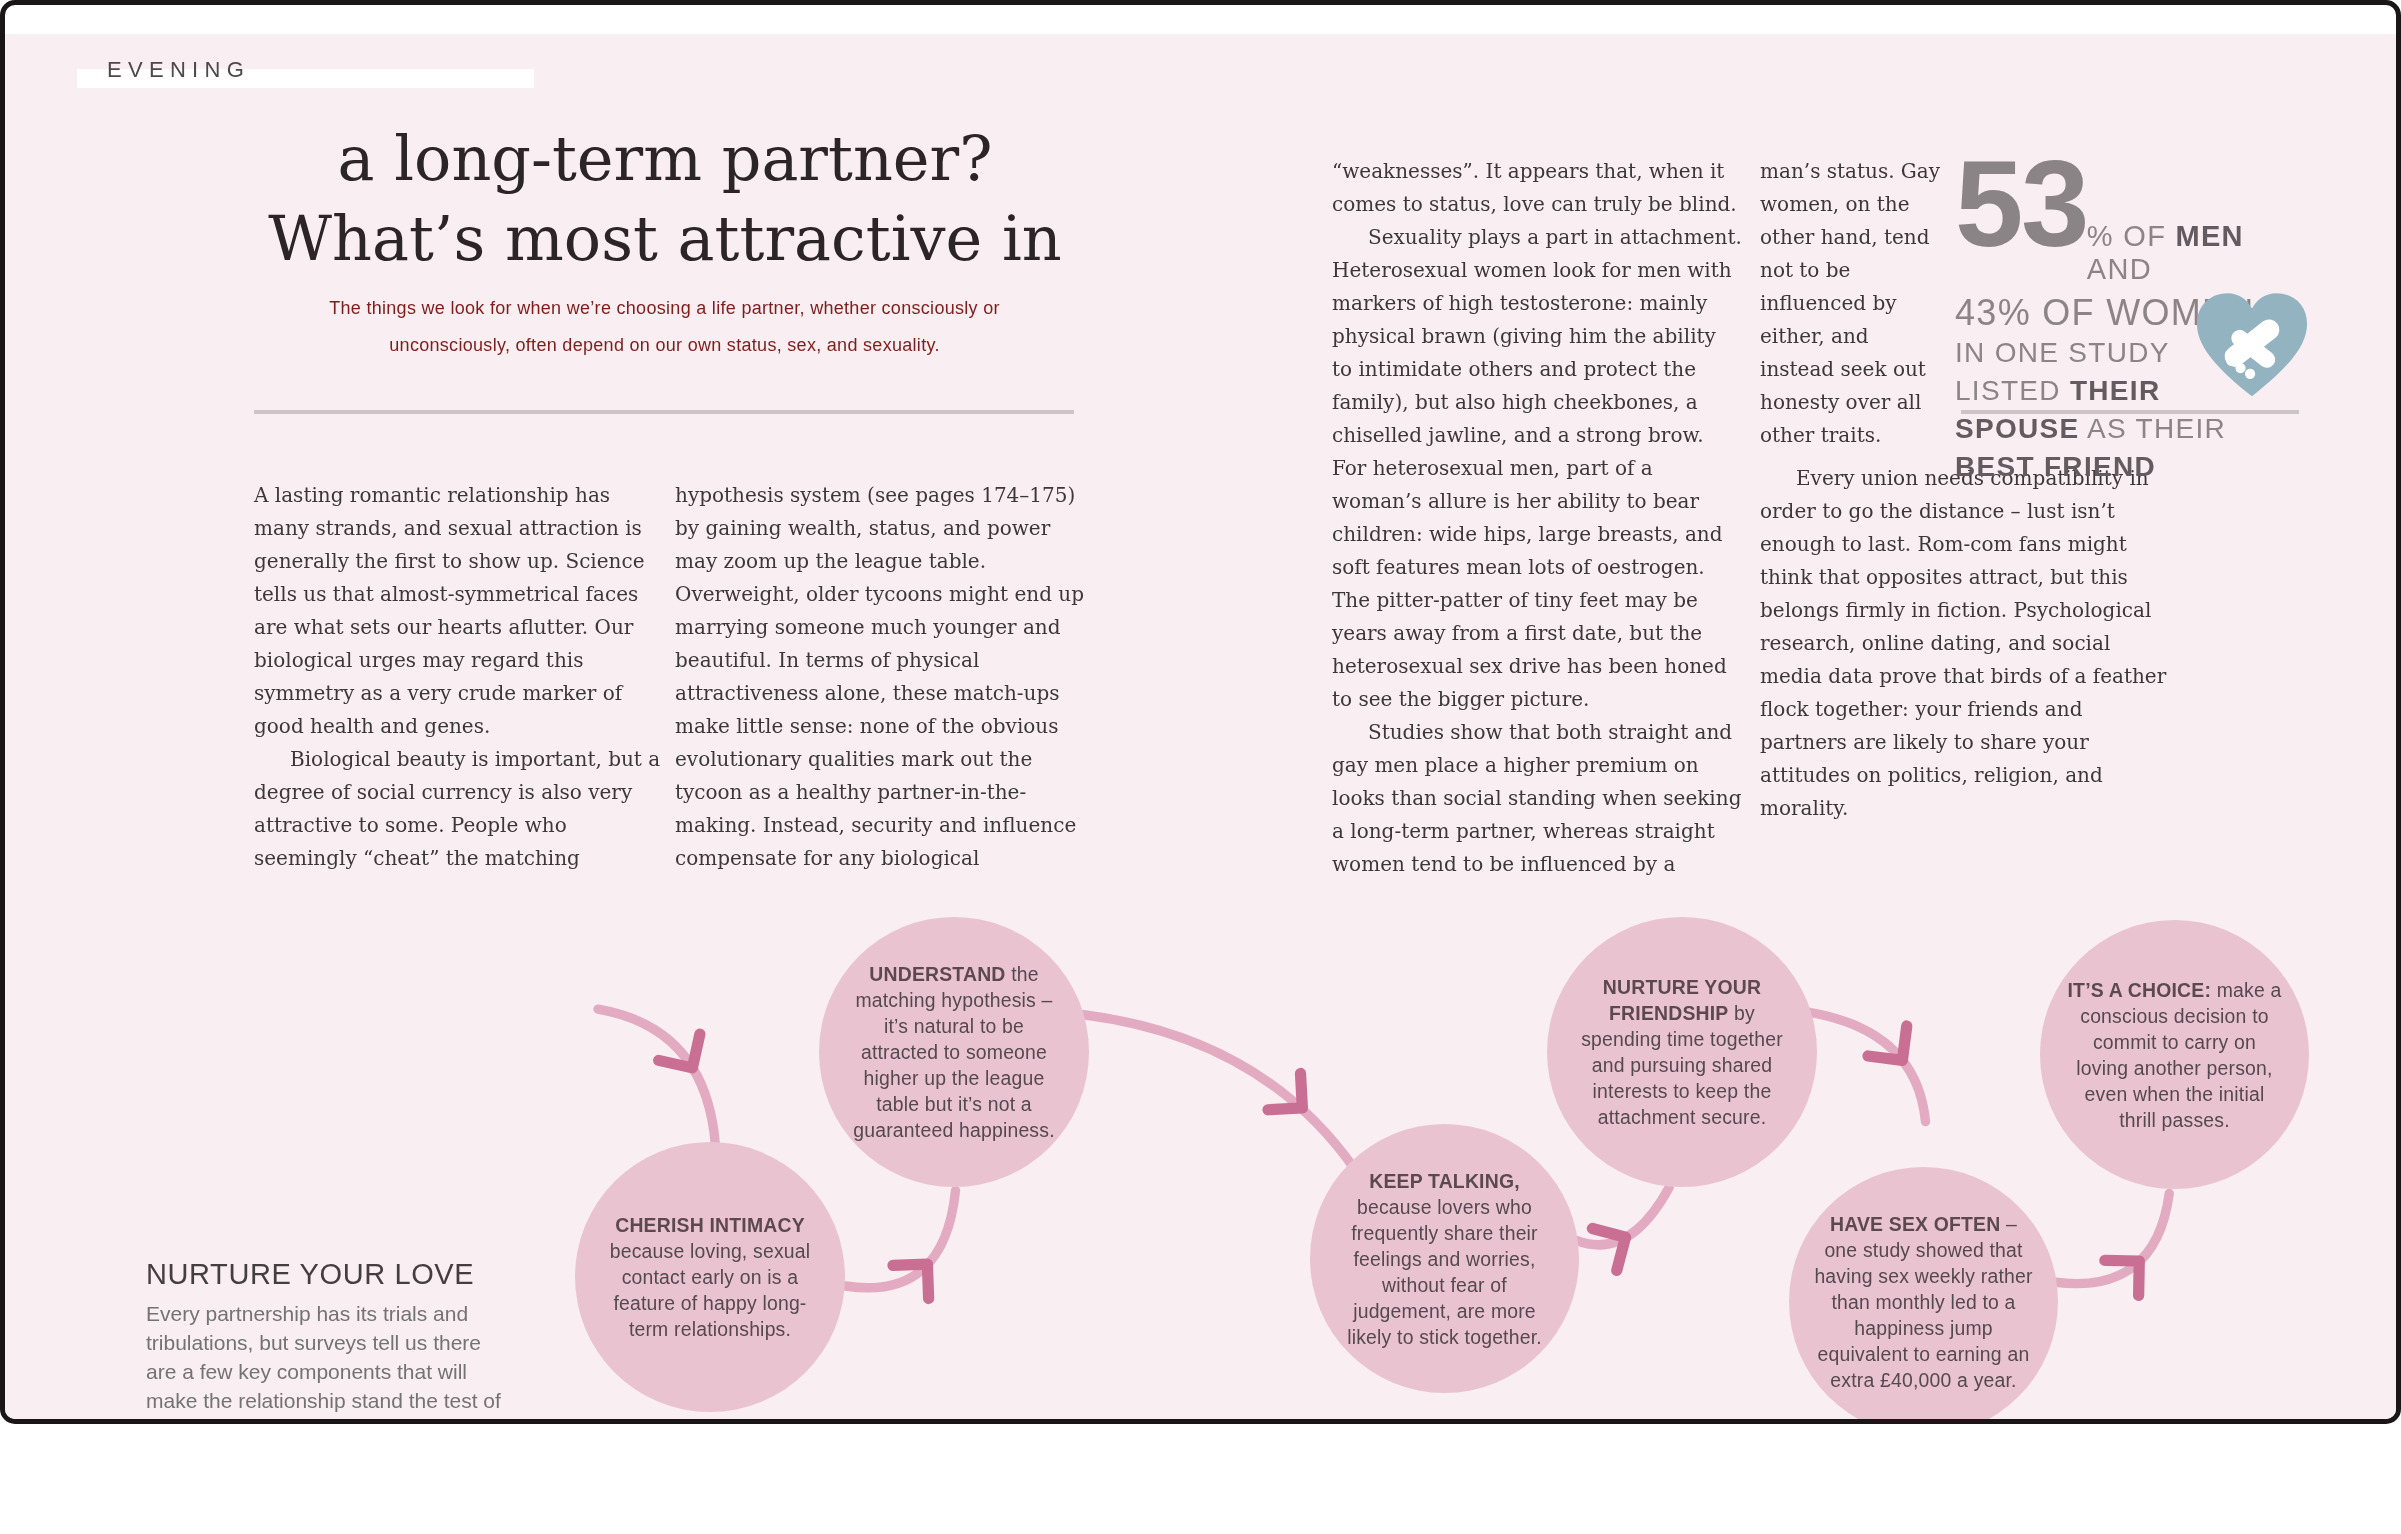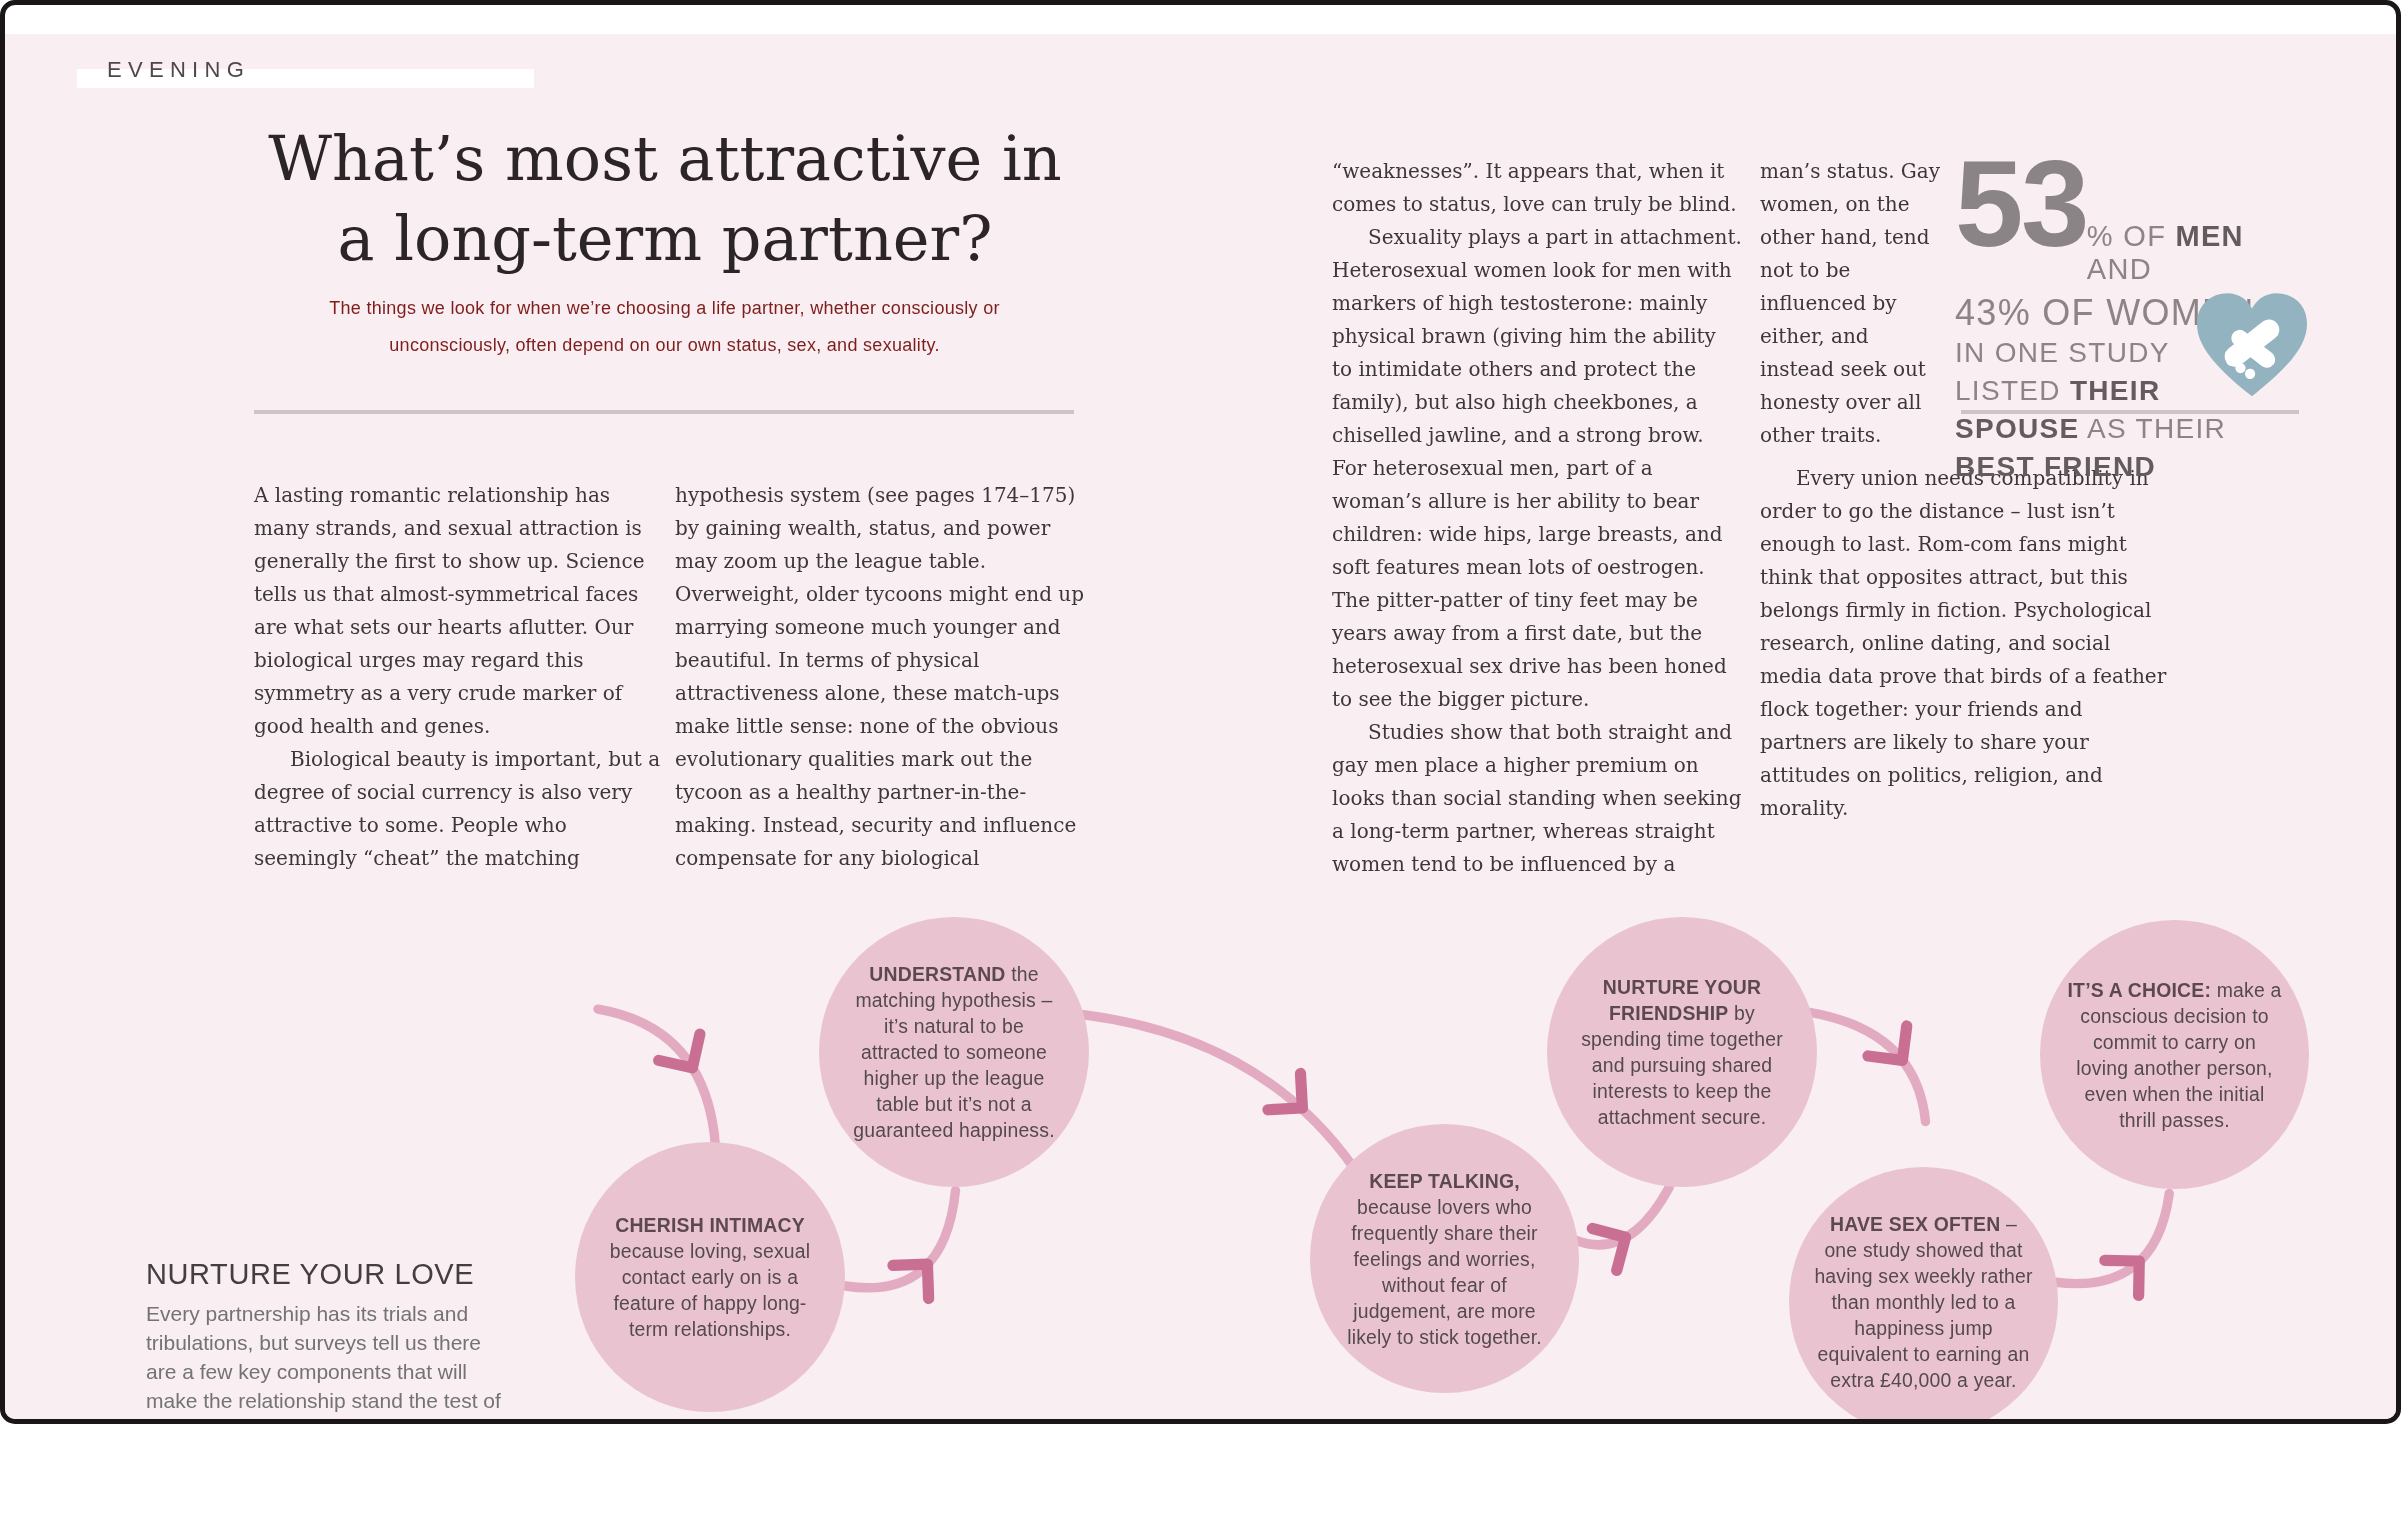--- a/index.html
+++ b/index.html
@@ -71,22 +71,22 @@
 </head>
 <body>
 
 <div id="canvas">
   <div class="pink-area"></div>
 
   <div class="evening-bar"></div>
   <div class="evening">EVENING</div>
 
   <div class="title">
+    <div>a long-term partner?</div>
     <div>What’s most attractive in</div>
-    <div>a long-term partner?</div>
   </div>
   <div class="standfirst">The things we look for when we’re choosing a life partner, whether consciously or unconsciously, often depend on our own status, sex, and sexuality.</div>
   <div class="rule rule-left"></div>
 
   <div class="col col1">
     <p>A lasting romantic relationship has many strands, and sexual attraction is generally the first to show up. Science tells us that almost-symmetrical faces are what sets our hearts aflutter. Our biological urges may regard this symmetry as a very crude marker of good health and genes.</p>
     <p class="indent">Biological beauty is important, but a degree of social currency is also very attractive to some. People who seemingly “cheat” the matching</p>
   </div>
   <div class="col col2">
     <p>hypothesis system (see pages 174–175) by gaining wealth, status, and power may zoom up the league table. Overweight, older tycoons might end up marrying someone much younger and beautiful. In terms of physical attractiveness alone, these match-ups make little sense: none of the obvious evolutionary qualities mark out the tycoon as a healthy partner-in-the-making. Instead, security and influence compensate for any biological</p>

